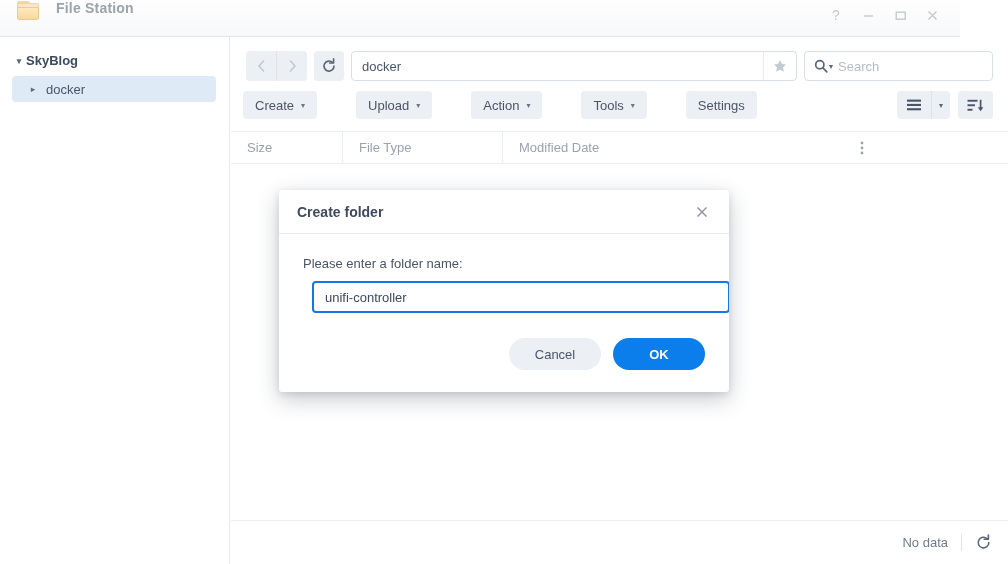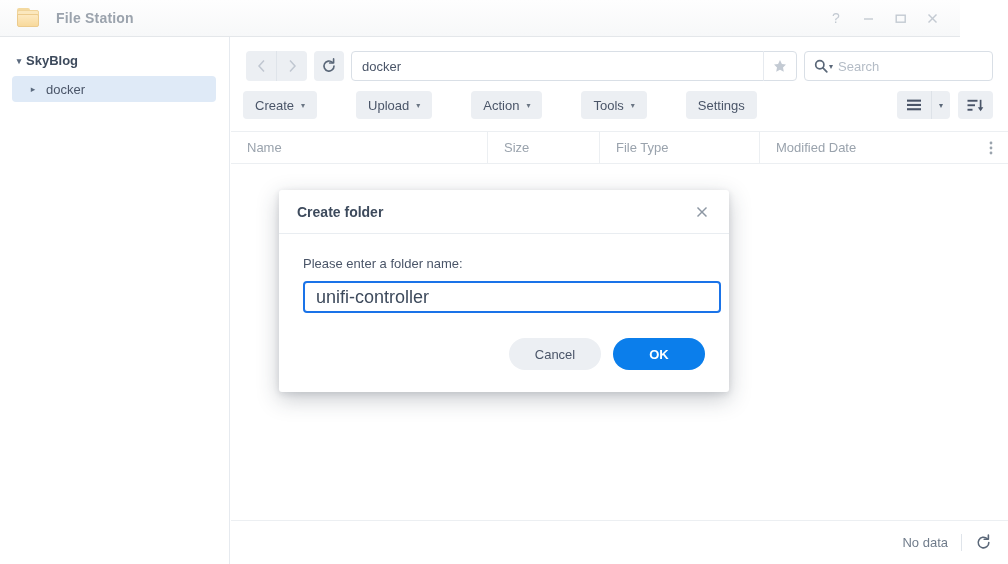--- a/index.html
+++ b/index.html
@@ -20,21 +20,21 @@
 
   
   .titlebar {
     position: absolute;
     left: 0; top: 0;
     width: 960px;
     height: 37px;
     background: linear-gradient(to bottom, #fefefe 0%, #f7f8f9 100%);
     border-bottom: 1px solid #e4e7ea;
     display: flex;
-    align-items: center;
+    align-items: flex-start;
     box-sizing: border-box;
   }
   .app-icon {
     margin-left: 16px;
     width: 26px;
     height: 22px;
     position: relative;
     flex: none;
   }
   .app-icon .tab {
@@ -371,24 +371,25 @@
     margin-bottom: 10px;
   }
   .dlg-input {
     width: 100%;
     height: 32px;
     box-sizing: border-box;
     border: 2px solid #1a73e8;
     border-radius: 4px;
     padding: 0 11px;
     font-family: "Liberation Sans", sans-serif;
-    font-size: 18px;
+    font-size: 13px;
     color: #3d4a5c;
     outline: none;
     background: #fff;
+    margin-left: 9px;
   }
   .dlg-foot {
     display: flex;
     justify-content: flex-end;
     padding: 25px 24px 22px 20px;
   }
   .btn {
     min-width: 92px;
     height: 32px;
     border-radius: 16px;
@@ -536,21 +537,20 @@
           <rect x="0.5" y="5.3" width="7.5" height="1.9" fill="#4a5568"></rect>
           <rect x="0.5" y="9.8" width="5" height="1.9" fill="#4a5568"></rect>
           <line x1="13.6" y1="0.8" x2="13.6" y2="10.4" stroke="#4a5568" stroke-width="1.7"></line>
           <polygon points="10.9,8.2 16.3,8.2 13.6,12.3" fill="#4a5568"></polygon>
         </svg>
       </div>
     </div>
   </div>
 
   <div class="table-head">
-    <div class="th c0">Name</div>
     <div class="th c1">Size</div>
     <div class="th c2">File Type</div>
     <div class="th c3">Modified Date</div>
     <div class="th-menu">
       <svg width="4" height="16" viewBox="0 0 4 16">
           <circle cx="2" cy="3" r="1.4" fill="#9aa3ad"></circle>
           <circle cx="2" cy="8" r="1.4" fill="#9aa3ad"></circle>
           <circle cx="2" cy="13" r="1.4" fill="#9aa3ad"></circle>
         </svg>
     </div>

